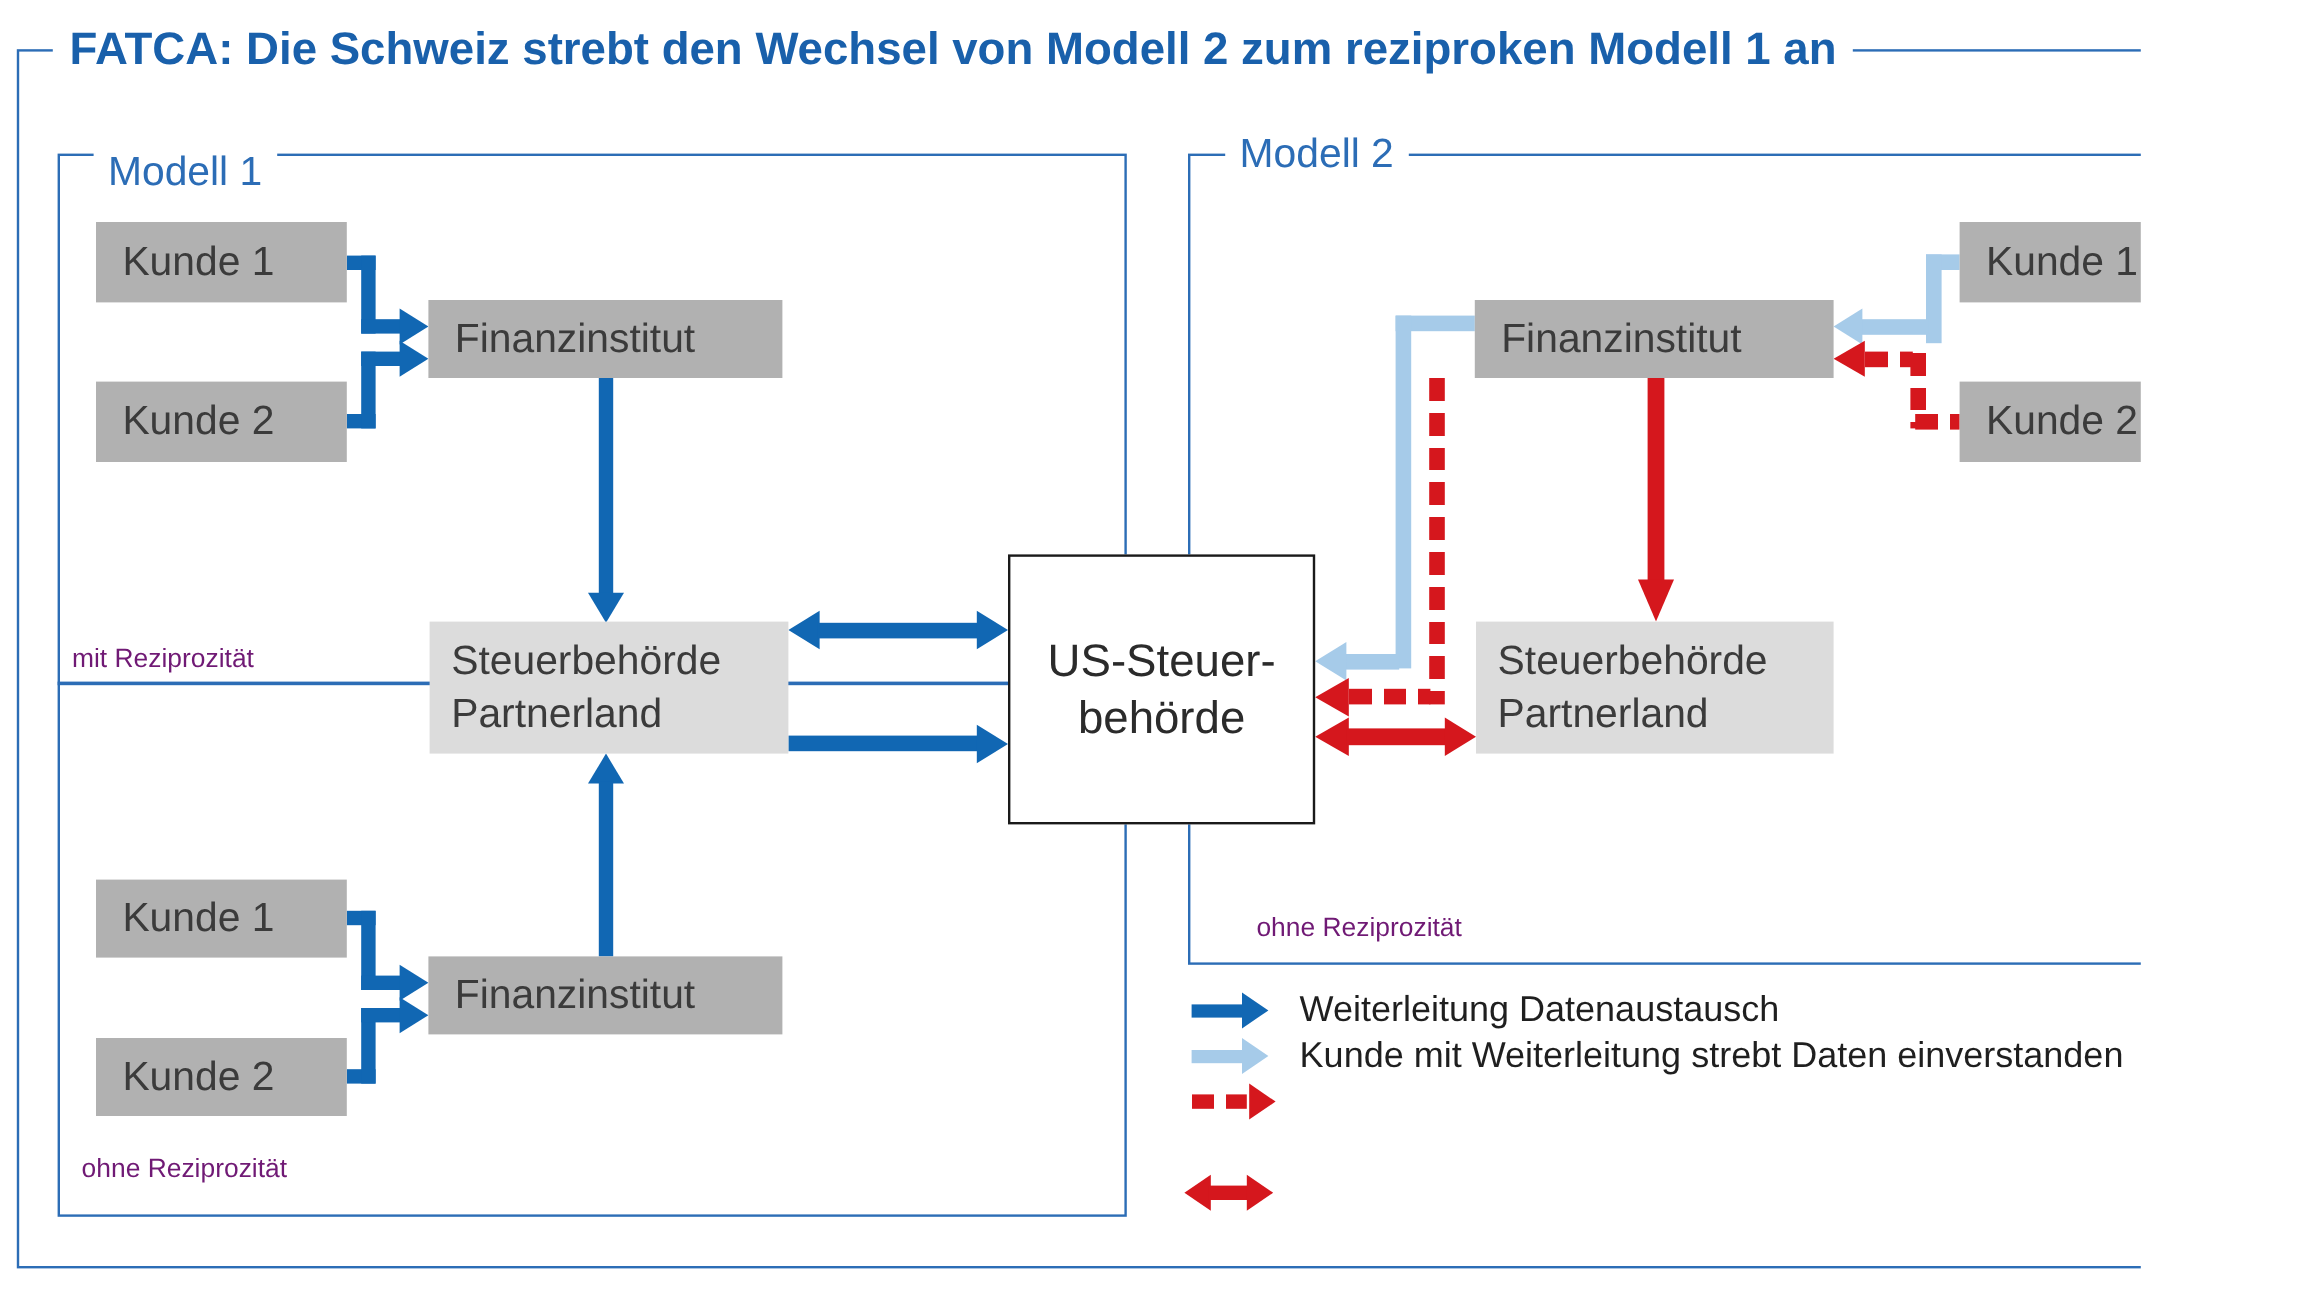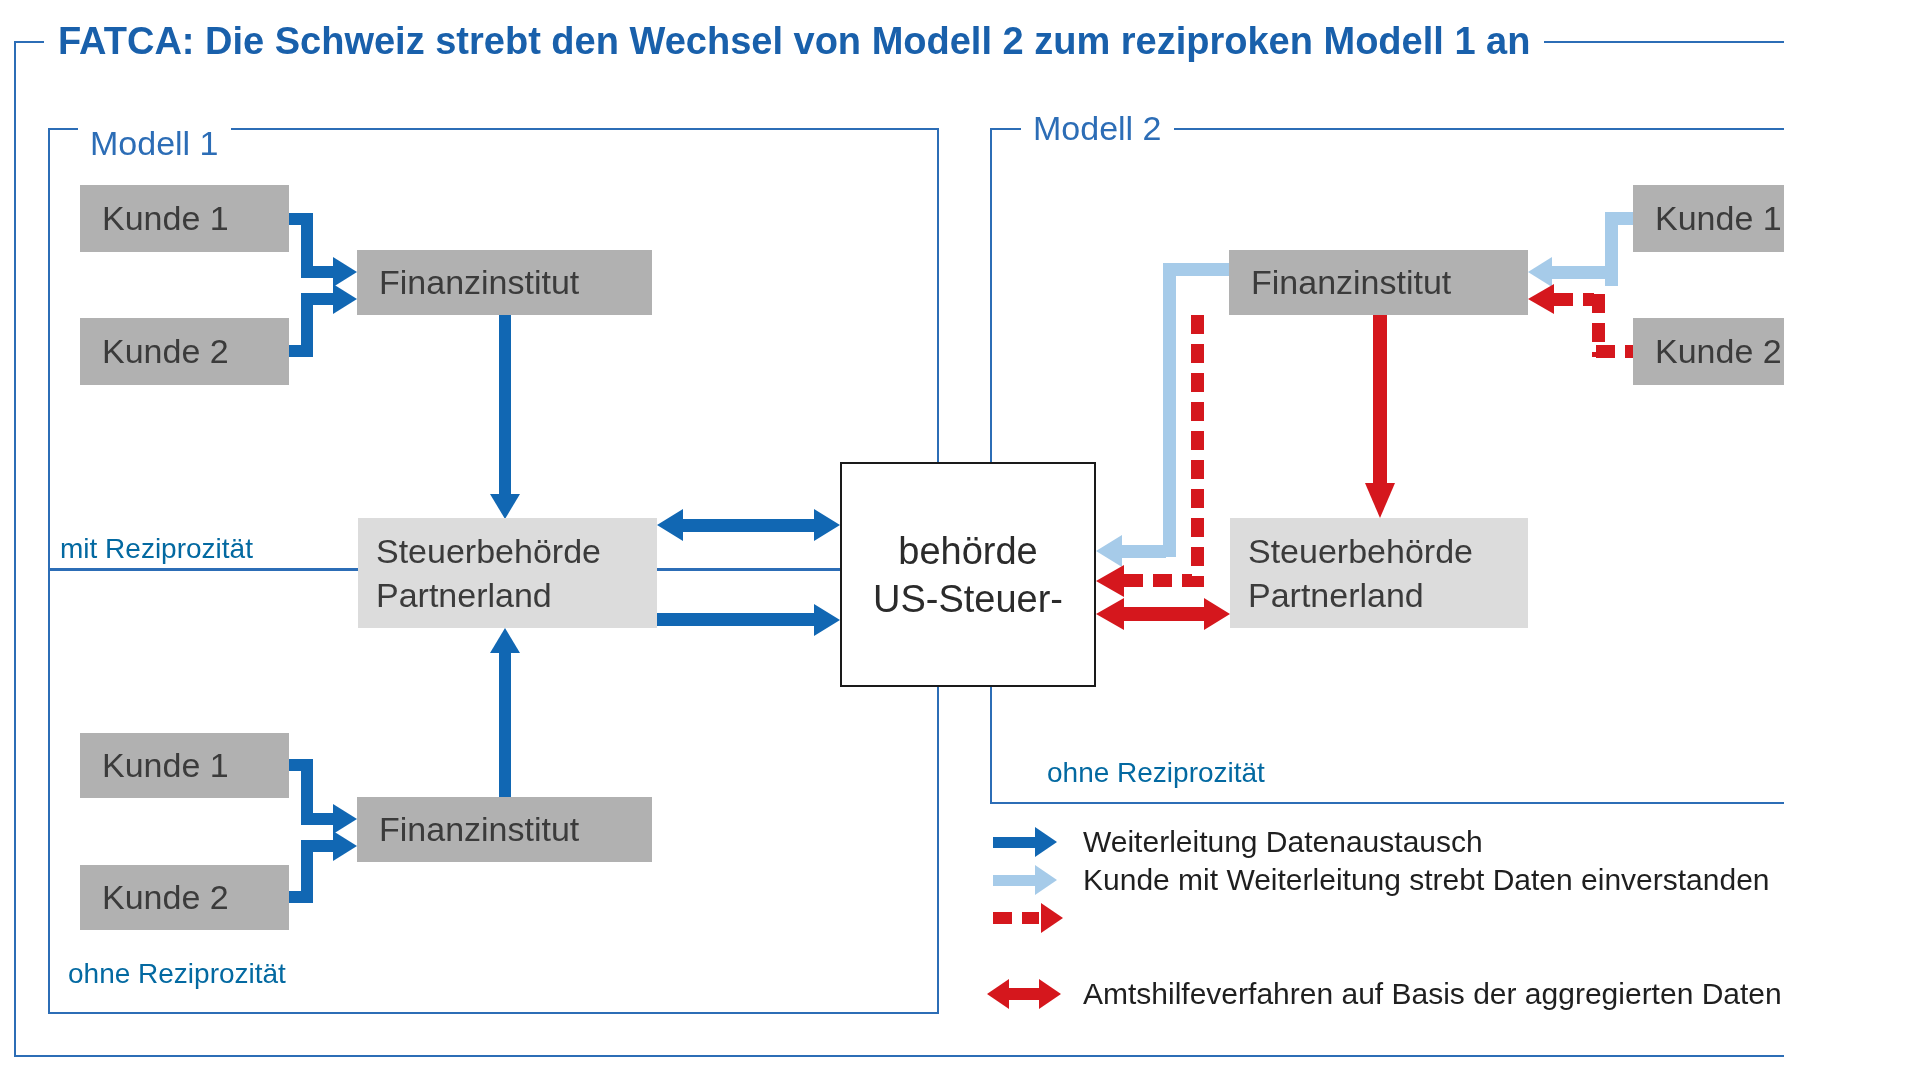--- a/index.html
+++ b/index.html
@@ -49,21 +49,21 @@
   .tl-red   { border-top:16px solid transparent; border-bottom:16px solid transparent; border-right:28px solid #d5171d; }
   .tr-red   { border-top:16px solid transparent; border-bottom:16px solid transparent; border-left:26px solid #d5171d; }
   .tl-red-s { border-top:15px solid transparent; border-bottom:15px solid transparent; border-right:26px solid #d5171d; }
   .td-red   { border-left:15px solid transparent; border-right:15px solid transparent; border-top:35px solid #d5171d; }
   
   .leg-tr-blue  { border-top:15px solid transparent; border-bottom:15px solid transparent; border-left:22px solid #1167b3; }
   .leg-tr-lblue { border-top:15px solid transparent; border-bottom:15px solid transparent; border-left:22px solid #a6cbe9; }
   .leg-tr-red   { border-top:15px solid transparent; border-bottom:15px solid transparent; border-left:22px solid #d5171d; }
   .leg-tl-red   { border-top:15px solid transparent; border-bottom:15px solid transparent; border-right:22px solid #d5171d; }
 
-  .side-label { position:absolute; z-index:2; color:#0369a1; font-size:28px; line-height:36px; white-space:nowrap; }
+  .side-label { position:absolute; z-index:2; color:#701a75; font-size:22px; line-height:36px; white-space:nowrap; }
   .legend-text { position:absolute; z-index:2; color:#1f1f1f; font-size:30px; line-height:38px; white-space:nowrap; }
   .legend-text .u { text-decoration:underline; }
 </style>
 </head>
 <body>
 
 <div id="canvas">
 
   <div class="frame" style="left:14px; top:41px; width:1899px; height:1012px;"></div>
   <div class="page-title" style="left:44px; top:20px;">FATCA: Die Schweiz strebt den Wechsel von Modell 2 zum reziproken Modell 1 an</div>
@@ -116,22 +116,22 @@
     <div>Partnerland</div>
   </div>
 
   <div class="tri tl-blue" style="left:657px; top:509px;"></div>
   <div class="seg blue" style="left:681px; top:519px; width:135px; height:13px;"></div>
   <div class="tri tr-blue" style="left:814px; top:509px;"></div>
   <div class="seg blue" style="left:657px; top:613px; width:159px; height:13px;"></div>
   <div class="tri tr-blue" style="left:814px; top:604px;"></div>
 
   <div class="usbox" style="left:840px; top:462px; width:252px; height:221px;">
+    <div>US-Steuer-</div>
     <div>behörde</div>
-    <div>US-Steuer-</div>
   </div>
 
   <div class="box dark" style="left:1229px; top:250px; width:277px; height:65px; line-height:65px;">Finanzinstitut</div>
   <div class="box dark" style="left:1633px; top:185px; width:187px; height:67px; line-height:67px;">Kunde 1</div>
   <div class="box dark" style="left:1633px; top:318px; width:187px; height:67px; line-height:67px;">Kunde 2</div>
   <div class="box light" style="left:1230px; top:518px; width:280px; height:99px;">
     <div>Steuerbehörde</div>
     <div>Partnerland</div>
   </div>
 
@@ -169,15 +169,14 @@
   <div class="tri leg-tr-lblue" style="left:1035px; top:865px;"></div>
   <div class="legend-text" style="left:1083px; top:861px;">Kunde mit Weiterleitung strebt Daten einverstanden</div>
 
   <div class="dash-h" style="left:993px; top:912px; width:46px; height:12px;"></div>
   <div class="tri leg-tr-red" style="left:1041px; top:903px;"></div>
 
 
   <div class="tri leg-tl-red" style="left:987px; top:979px;"></div>
   <div class="seg red" style="left:1007px; top:988px; width:34px; height:12px;"></div>
   <div class="tri leg-tr-red" style="left:1039px; top:979px;"></div>
-  <div class="legend-text" style="left:1083px; top:975px;">Amtshilfeverfahren auf Basis der aggregierten Daten</div>
 
 </div>
 
 </body></html>

